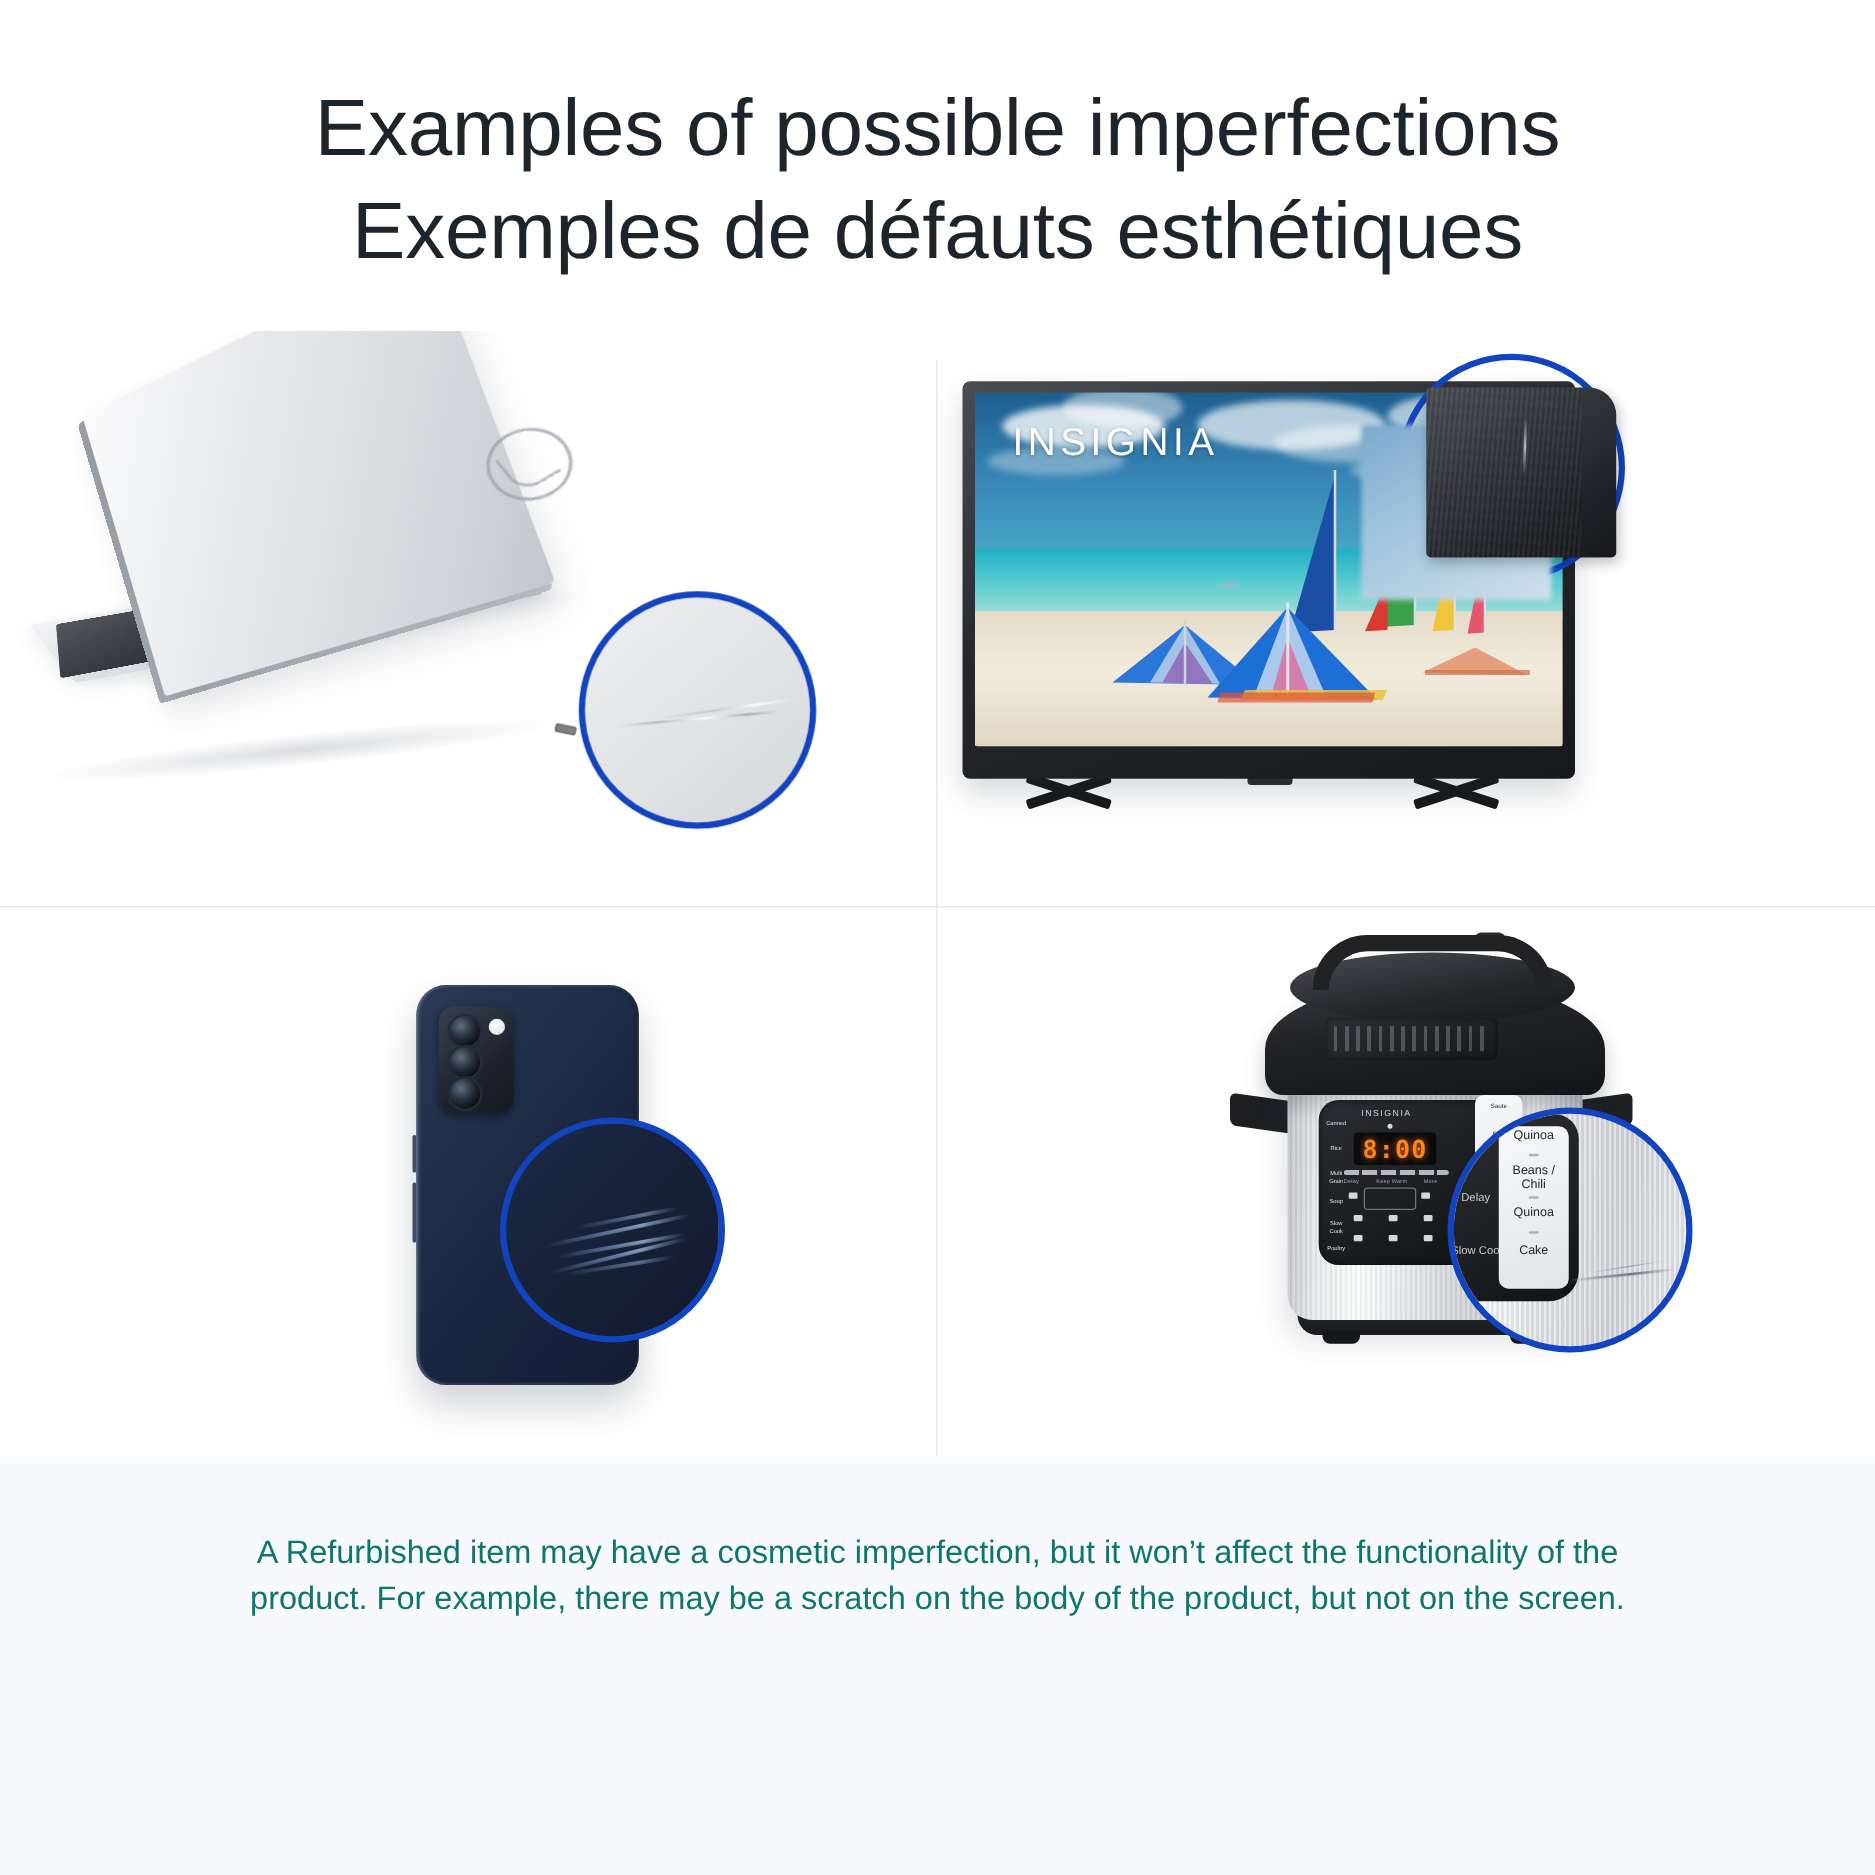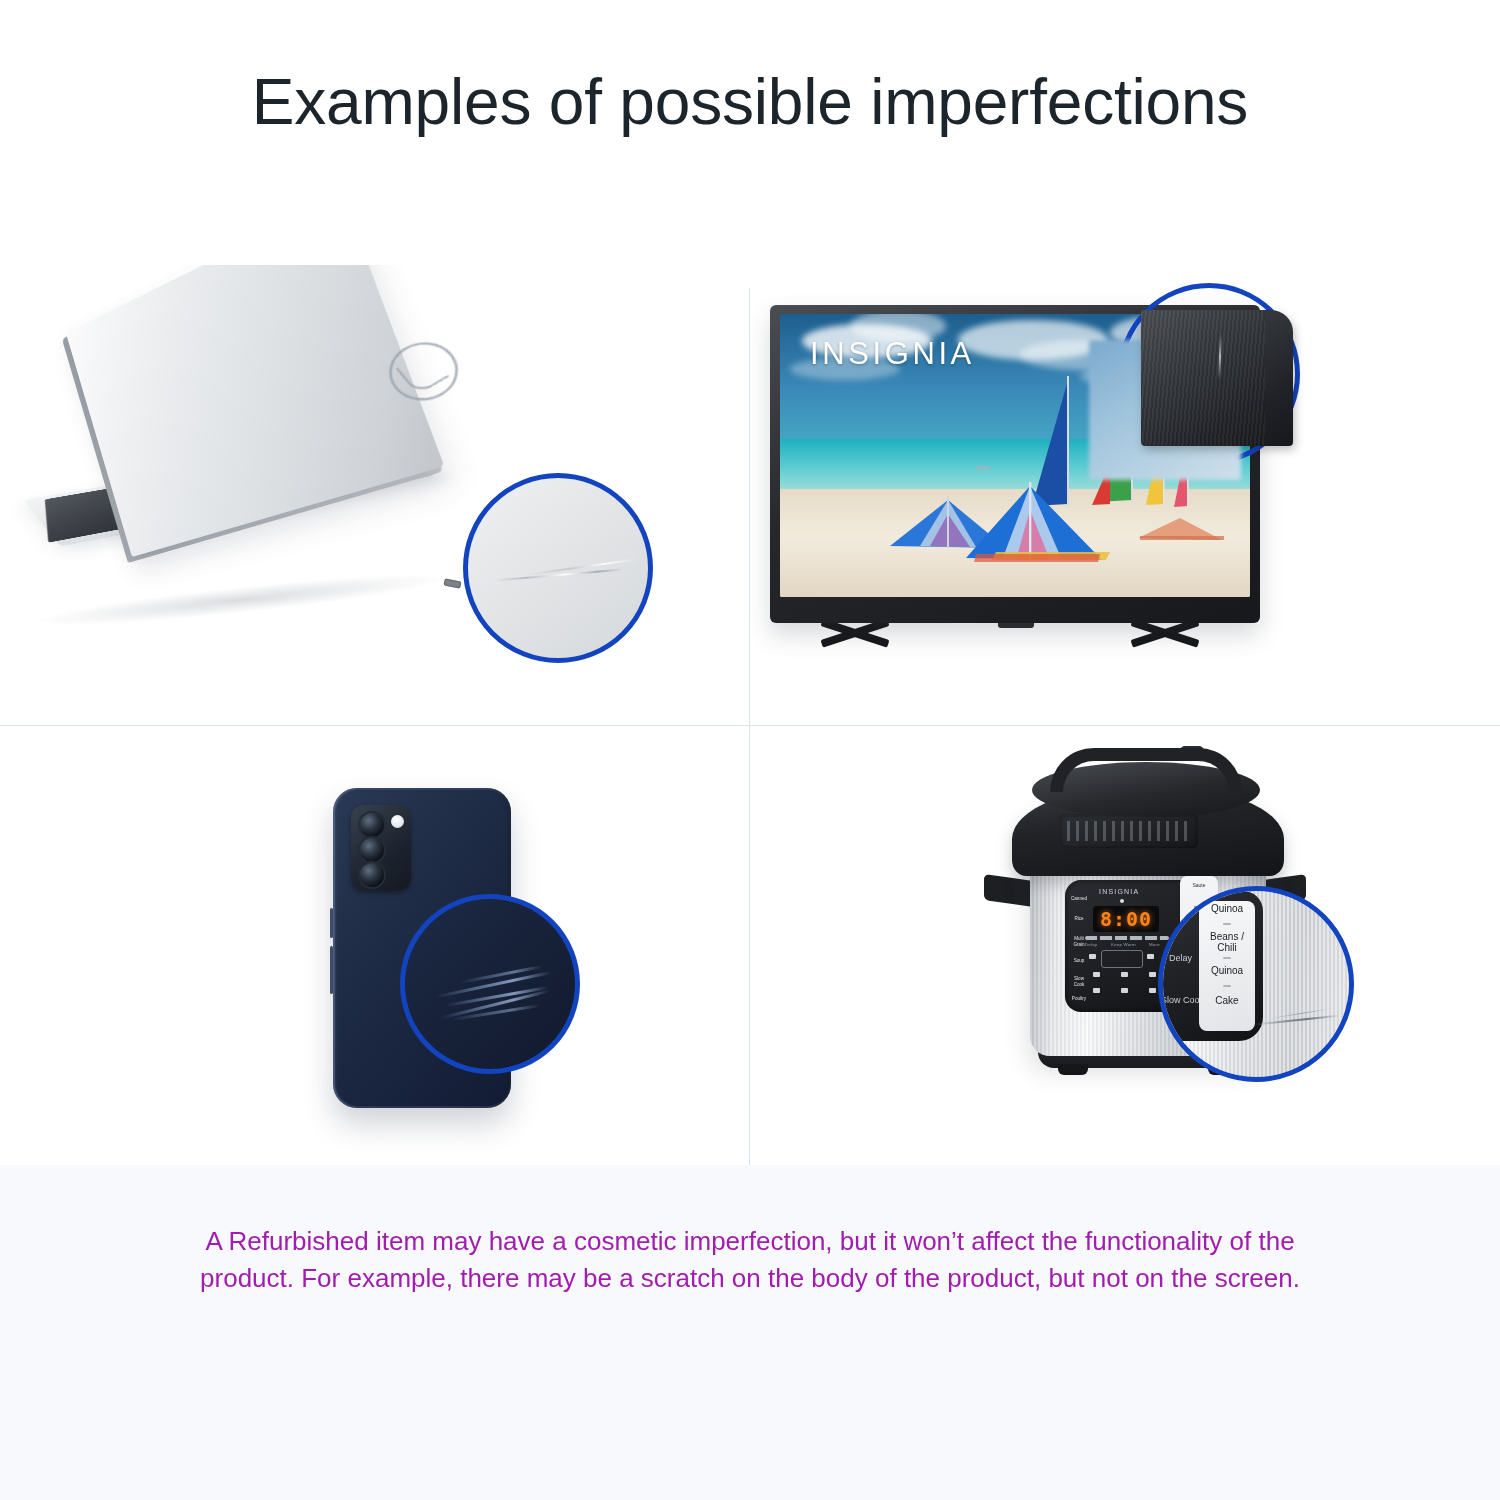--- a/index.html
+++ b/index.html
@@ -295,21 +295,21 @@
   .pc-lidpanel:after{
     content:"";position:absolute;left:7px;top:7px;right:7px;bottom:7px;
     background:repeating-linear-gradient(90deg,rgba(190,196,205,.32) 0 3px,rgba(0,0,0,0) 3px 9px);
   }
   .pc-sidehandle{
     position:absolute;width:56px;height:26px;background:#1d1f23;border-radius:5px;
   }
   .psh-l{left:234px;top:152px;transform:skewY(8deg);}
   .psh-r{left:500px;top:152px;transform:skewY(-8deg);}
   .pc-panel{
-    position:absolute;left:315px;top:154px;width:140px;height:132px;
+    position:absolute;left:305px;top:154px;width:140px;height:132px;
     background:linear-gradient(150deg,#2b2d32,#111214);
     border-radius:16px;
     box-shadow:inset 0 0 6px rgba(0,0,0,.6);
   }
   .pc-brand{
     position:absolute;left:34px;top:8px;color:#cfd3d8;font-size:7px;letter-spacing:1.2px;
   }
   .pc-dot{position:absolute;left:55px;top:19px;width:4px;height:4px;border-radius:50%;background:#d9dde2;}
   .pc-lcd{
     position:absolute;left:28px;top:26px;width:66px;height:26px;
@@ -387,32 +387,33 @@
   }
 
   
   .footer{
     position:absolute;left:0;top:1165px;width:1500px;height:335px;
     background:#f7f9fc;
     display:flex;flex-direction:column;align-items:center;justify-content:flex-start;
     padding:58px 150px 0 150px;box-sizing:border-box;
   }
   .para{
-    font-size:26px;line-height:1.42;text-align:center;color:#a21caf;
+    font-size:26px;line-height:1.42;text-align:center;color:#0f766e;
     max-width:1150px;font-weight:400;
   }
   .para-en{margin-bottom:30px;}
 </style>
 </head>
 <body>
 
 <div class="page">
 
   <div class="title-block">
     <div class="title-line">Examples of possible imperfections</div>
+    <div class="title-line">Exemples de défauts esthétiques</div>
   </div>
 
   <div class="grid">
     <div class="vdiv"></div>
     <div class="hdiv"></div>
 
     <div class="cell cell-tl">
       <div class="stage">
         <div class="laptop-wrap">
           <div class="laptop-shadow"></div>

